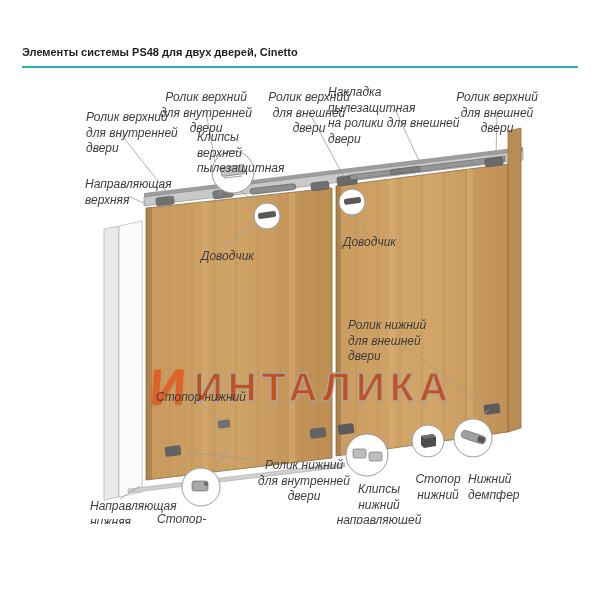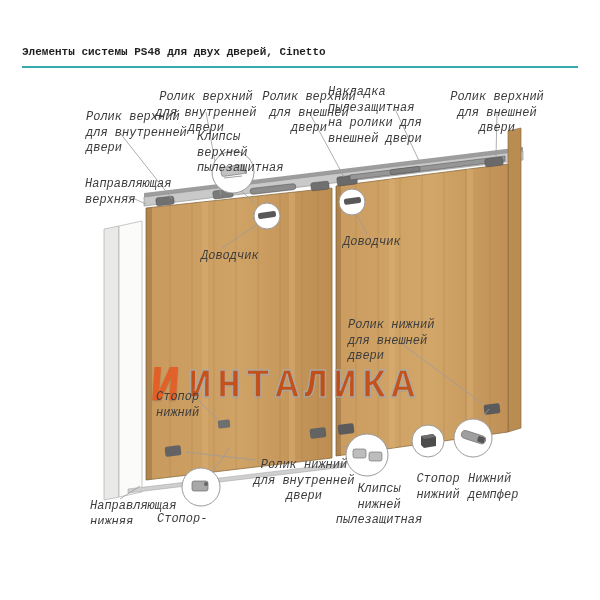--- a/index.html
+++ b/index.html
@@ -1,18 +1,18 @@
 <!DOCTYPE html>
 <html style="--accent_teal: #35a9ad; --logo_orange: #e8541d; --label_gray: #3d3d3d; --line_gray: #9b9b9b; --door_wood: #c99a5e;"><head>
 <meta charset="utf-8">
 <style>
   html,body { margin:0; padding:0; background:#fff; }
   .stage {
     position:relative; width:600px; height:524px; background:#fff;
-    overflow:hidden; font-family:Liberation Mono, monospace;
+    overflow:hidden; font-family:Liberation Sans, sans-serif;
   }
   .page-title {
     position:absolute; left:22px; top:46px; width:556px;
     font-size:11px; font-weight:bold; color:#1f1f1f;
   }
   .title-rule {
     position:absolute; left:22px; top:66px; width:556px; height:2px;
     background:var(--accent_teal,#35a9ad);
   }
   .illustration { position:absolute; left:0; top:0; }
@@ -206,18 +206,18 @@
   <div class="lbl" style="left:348px; top:318px; width:100px;">Ролик нижний
 для внешней двери</div>
   <div class="lbl" style="left:156px; top:390px; width:90px;">Стопор нижний</div>
   <div class="lbl" style="left:243px; top:458px; width:122px; text-align:center;">Ролик нижний
 для внутренней двери</div>
   <div class="lbl" style="left:90px;  top:499px; width:90px;">Направляющая
 нижняя</div>
   <div class="lbl" style="left:157px; top:512px; width:118px; ">Стопор-ограничитель
 перекрытия дверей</div>
   <div class="lbl" style="left:320px; top:482px; width:118px; text-align:center;">Клипсы
-нижней пылезащитная</div>
+нижний направляющей</div>
   <div class="lbl" style="left:397px; top:472px; width:82px;  text-align:center;">Стопор нижний</div>
   <div class="lbl" style="left:468px; top:472px; width:66px;  ">Нижний
 демпфер</div>
 
 </div>
 
 </body></html>

